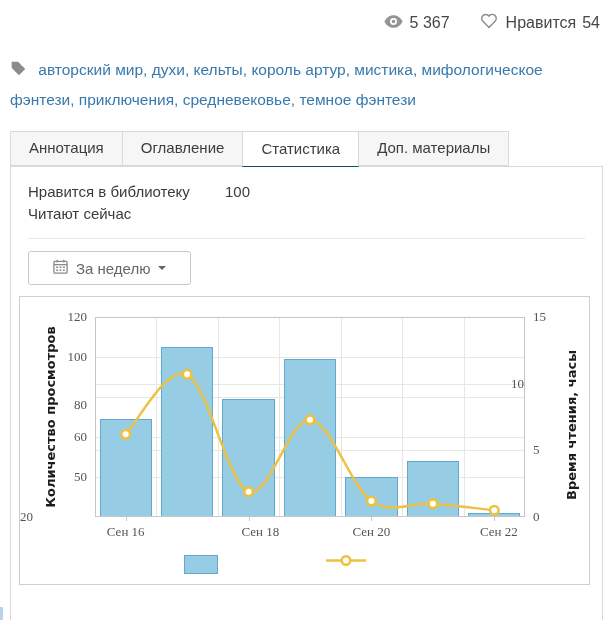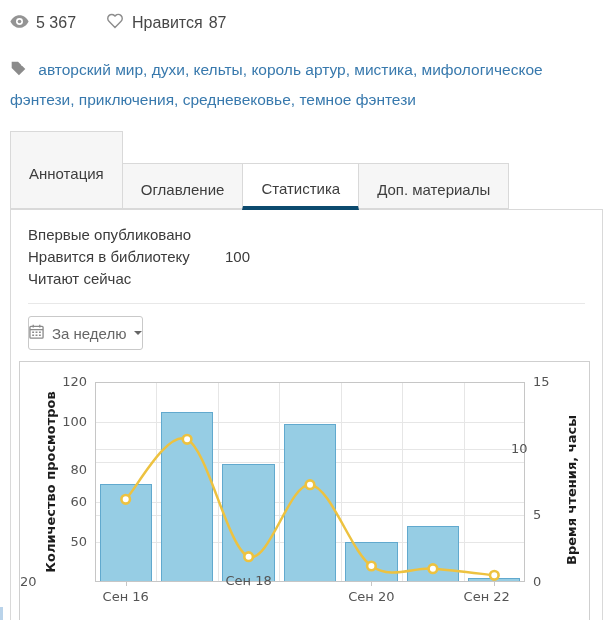--- a/index.html
+++ b/index.html
@@ -2,57 +2,57 @@
 <html><head>
 <meta charset="utf-8">
 <style>
   html,body{margin:0;padding:0;}
   body{
     width:610px;height:620px;overflow:hidden;position:relative;
     background:#fff;color:#3c3c3c;
     font-family:"Liberation Sans",sans-serif;
   }
   
-  .header{display:flex;align-items:center;padding:12px 10px 0 10px;font-size:16px;color:#474747;}
+  .header{display:flex;align-items:center;padding:12px 10px 0 10px;font-size:16px;color:#474747;justify-content:flex-end;}
   .header .num{margin-left:7px;}
   .likes{display:flex;align-items:center;margin-left:30px;cursor:pointer;}
   .likes .lbl{margin-left:8px;}
   .likes .num{margin-left:6px;}
   
   .tags{padding:23px 12px 0 10px;font-size:15.5px;line-height:28px;}
   .tags a{color:#3879ad;text-decoration:none;cursor:pointer;}
   .tags .sep{color:#3879ad;}
   .tag-ic{margin-right:7px;vertical-align:-2px;}
   
   .tabs{display:flex;margin:17px 7px 0 10px;position:relative;z-index:2;}
   .tab{
     font-family:inherit;font-size:15px;color:#3d3d3d;background:#f6f6f6;
-    border:1px solid #d9d9d9;padding:16px 18px 8px 18px;cursor:pointer;line-height:18px;
+    border:1px solid #d9d9d9;padding:7px 18px 8px 18px;cursor:pointer;line-height:18px;
   }
-  .tab + .tab{margin-left:-1px;margin-top:32px;}
-  .tab.active{background:#fff;border-bottom:4px solid #0c4a6e;margin-bottom:-1px;position:relative;z-index:3;}
+  .tab + .tab{margin-left:-1px;}
+  .tab.active{background:#fff;border-bottom:1px solid #0c4a6e;margin-bottom:-1px;position:relative;z-index:3;}
   
   .panel{margin:0 7px 0 10px;border:1px solid #d9d9d9;padding:14px 17px 40px 17px;position:relative;background:#fff;}
   .stat-row{display:grid;grid-template-columns:197px 1fr;font-size:15px;line-height:22px;color:#3b3b3b;}
   .divider{border:none;border-top:1px solid #e8e8e8;margin:13px 0 12px 0;}
   .period-btn{
     display:inline-flex;align-items:center;background:#fff;border:1px solid #c9c9c9;border-radius:3px;
-    padding:7px 0;font-size:15px;color:#666;font-family:inherit;cursor:pointer;
+    padding:7px 24px;font-size:15px;color:#666;font-family:inherit;cursor:pointer;
   }
   .period-btn .txt{margin:0 8px;}
   .caret{width:0;height:0;border-left:4px solid transparent;border-right:4px solid transparent;border-top:4px solid #666;}
   
   .chart{
     position:relative;width:569px;height:287px;border:1px solid #cfcfcf;background:#fff;
     margin:11px 0 0 -9px;font-family:"DejaVu Sans",sans-serif;
   }
   .gridline{position:absolute;background:#e6e6e6;}
   .plot-border{position:absolute;border:1px solid #c6c6c6;pointer-events:none;}
   .bar{position:absolute;box-sizing:border-box;}
-  .tick-label{position:absolute;font-size:13px;color:#545454;white-space:nowrap;}
+  .tick-label{position:absolute;font-size:13px;color:#545454;white-space:nowrap;font-family:Liberation Serif, serif;}
   .tick-mark{position:absolute;width:1px;height:4px;background:#c6c6c6;}
   .axis-title{position:absolute;font-size:13px;font-weight:bold;color:#1c1c1c;white-space:nowrap;}
   .rot{transform:translate(-50%,-50%) rotate(-90deg);}
   .legend-swatch{position:absolute;box-sizing:border-box;}
   .edge-artifact{position:absolute;left:0;top:607px;width:3px;height:13px;background:#b9d3ea;}
 </style>
 </head>
 <body>
 
 <div class="header">
@@ -64,21 +64,21 @@
       </svg>
   </span>
   <span class="num">5 367</span>
   <span class="likes">
     <span>
       <svg width="18" height="17" viewBox="0 0 24 22">
           <path d="M12 20.2 3.9 12a5.3 5.3 0 1 1 7.5-7.5l.6.6.6-.6A5.3 5.3 0 1 1 20.1 12z" fill="none" stroke="#8d8d8d" stroke-width="1.9"></path>
         </svg>
     </span>
     <span class="lbl">Нравится</span>
-    <span class="num">87</span>
+    <span class="num">54</span>
   </span>
 </div>
 
 <div class="tags">
   <span class="tag-ic">
     <svg width="17" height="17" viewBox="0 0 20 20">
         <path d="M18 2h-7.5L2 10.5 9.5 18 18 9.5V2z" transform="scale(-1,1) translate(-20,0)" fill="#8b8b8b"></path>
         <circle cx="14.6" cy="5.4" r="1.6" fill="#fff"></circle>
       </svg>
   </span><span id="tag-links"><a>авторский мир</a><span class="sep">, </span><a>духи</a><span class="sep">, </span><a>кельты</a><span class="sep">, </span><a>король артур</a><span class="sep">, </span><a>мистика</a><span class="sep">, </span><a>мифологическое фэнтези</a><span class="sep">, </span><a>приключения</a><span class="sep">, </span><a>средневековье</a><span class="sep">, </span><a>темное фэнтези</a></span>
@@ -87,21 +87,20 @@
 <nav class="tabs" id="tabs">
     <button class="tab">Аннотация</button>
     <button class="tab">Оглавление</button>
     <button class="tab active">Статистика</button>
     <button class="tab">Доп. материалы</button>
   </nav>
 
 <div class="panel">
   <div id="stats-table">
       <div class="stat-row">
-        <div>Впервые опубликовано</div>
       </div>
       <div class="stat-row">
         <div>Нравится в библиотеку</div>
         <div>100</div>
       </div>
       <div class="stat-row">
         <div>Читают сейчас</div>
       </div>
     </div>
   <hr class="divider">
@@ -164,25 +163,25 @@
       <div class="tick-label" style="left: 0px; top: 100px; width: 67px; text-align: right;">80</div>
       <div class="tick-label" style="left: 0px; top: 52px; width: 67px; text-align: right;">100</div>
       <div class="tick-label" style="left: 0px; top: 12px; width: 67px; text-align: right;">120</div>
       <div class="tick-label" style="left: 513px; top: 212px;">0</div>
       <div class="tick-label" style="left: 513px; top: 145.3px;">5</div>
       <div class="tick-label" style="left: 491px; top: 78.7px;">10</div>
       <div class="tick-label" style="left: 513px; top: 12px;">15</div>
       <div class="tick-mark" style="left: 105.7px; top: 220px;"></div>
       <div class="tick-label" style="left: 75px; top: 227px; width: 61.4px; text-align: center;">Сен 16</div>
       <div class="tick-mark" style="left: 228.6px; top: 220px;"></div>
-      <div class="tick-label" style="left: 197.9px; top: 211px; width: 61.4px; text-align: center;">Сен 18</div>
+      <div class="tick-label" style="left: 197.9px; top: 227px; width: 61.4px; text-align: right;">Сен 18</div>
       <div class="tick-mark" style="left: 351.4px; top: 220px;"></div>
       <div class="tick-label" style="left: 320.7px; top: 227px; width: 61.4px; text-align: center;">Сен 20</div>
       <div class="tick-mark" style="left: 474.3px; top: 220px;"></div>
-      <div class="tick-label" style="left: 436px; top: 227px; width: 61.4px; text-align: center;">Сен 22</div>
+      <div class="tick-label" style="left: 460px; top: 227px; width: 61.4px; ">Сен 22</div>
       <div class="axis-title rot" style="left: 30px; top: 120px;">Количество просмотров</div>
       <div class="axis-title rot" style="left: 551px; top: 128px;">Время чтения, часы</div>
       <div class="legend-swatch" style="left: 164px; top: 258px; width: 34px; height: 19px; background: rgb(150, 205, 228); border: 1px solid rgb(97, 169, 206);"></div>
       <div class="legend-swatch" style="left: 306px; top: 255px; width: 40px; height: 17px;"><svg width="40" height="17">
           <line x1="0" y1="8.5" x2="40" y2="8.5" stroke="#edc240" stroke-width="2.6"></line>
           <circle cx="20" cy="8.5" r="4.3" fill="#fff" stroke="#edc240" stroke-width="2.6"></circle>
         </svg></div>
     </div>
 
   

